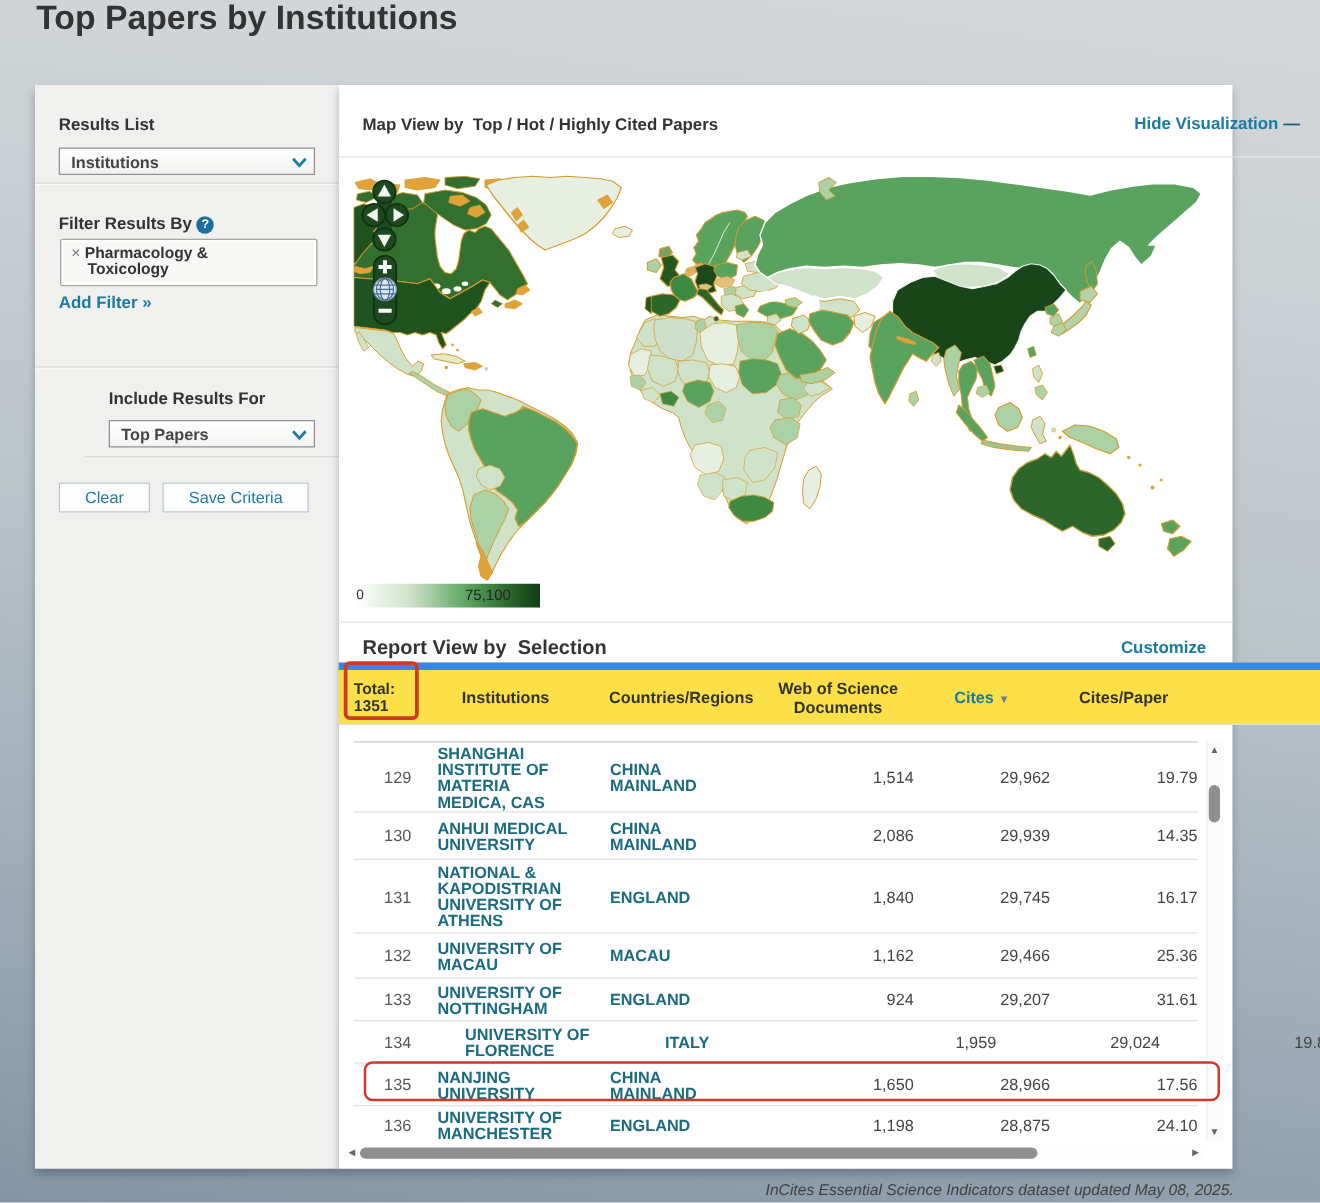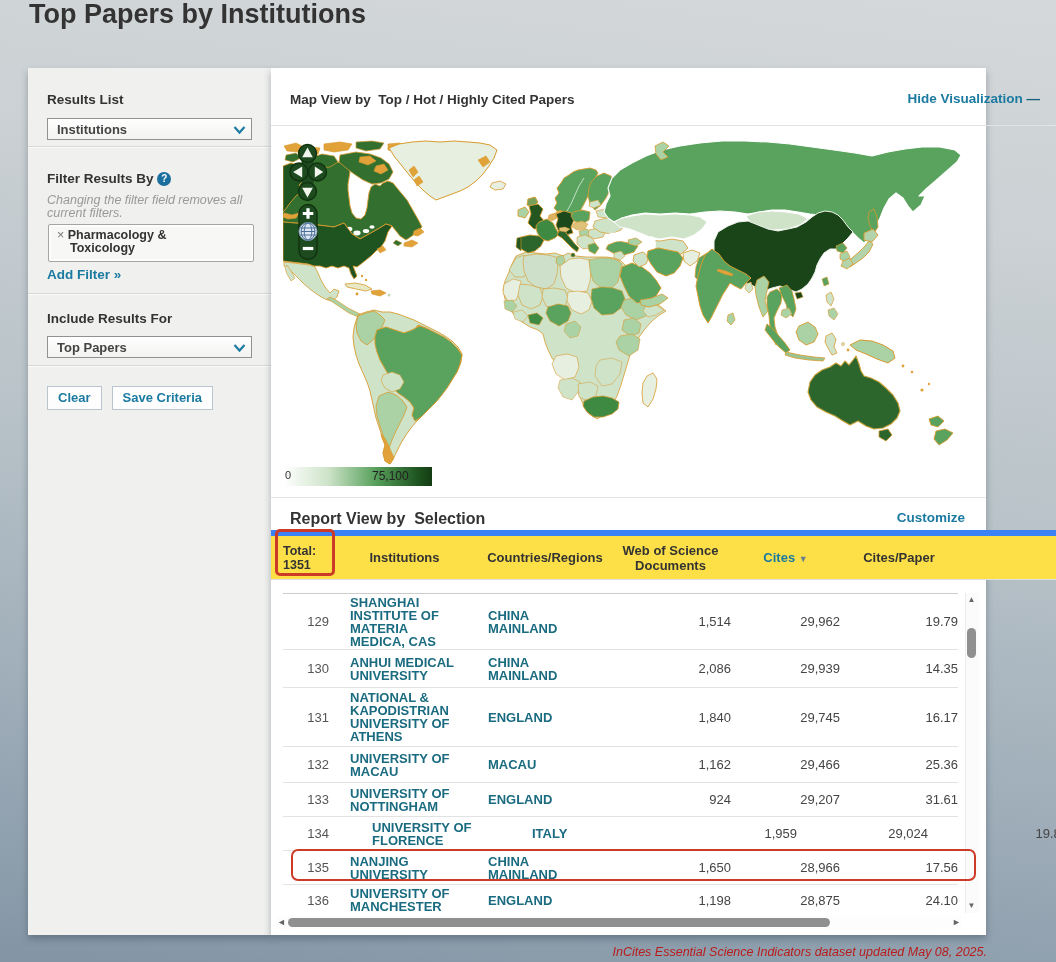--- a/index.html
+++ b/index.html
@@ -8,59 +8,58 @@
 .page{position:relative;width:1056px;height:962px;}
 h1{position:absolute;left:29px;top:-1px;font-size:27px;color:#333;margin:0;font-weight:bold;}
 .sidebar{position:absolute;left:28px;top:68px;width:243px;height:867px;background:#f0f0ee;box-shadow:0 4px 7px rgba(40,55,70,.35);}
 .main{position:absolute;left:271px;top:68px;width:715px;height:867px;background:#fff;box-shadow:0 4px 7px rgba(40,55,70,.35);}
 .sec{border-bottom:1px solid #d8d8d5;box-shadow:0 1px 0 #fbfbfa;}
 .lbl{font-size:13.5px;font-weight:bold;color:#333;}
 .sel{position:relative;height:20px;border:1px solid #919191;background:linear-gradient(#fff,#f2f2f0);margin:0 19px;display:flex;align-items:center;}
 .sel span{font-size:13px;font-weight:bold;color:#444;padding-left:9px;}
 .chev{position:absolute;right:4px;top:4px;}
 .tealink{color:#1b7aa0;text-decoration:none;}
-.btn{display:inline-block;border:1px solid #b9c6cf;background:#fdfdfd;color:#1b7aa0;font-weight:bold;font-size:13px;text-align:left;padding:3px 10px 4px;}
+.btn{display:inline-block;border:1px solid #b9c6cf;background:#fdfdfd;color:#1b7aa0;font-weight:normal;font-size:13px;text-align:left;padding:3px 20px 4px;}
 .maphead{position:absolute;left:0;top:0;width:791px;height:57px;border-bottom:1px solid #e3e3e3;}
 .rsect{position:absolute;left:0;top:429px;width:715px;border-top:1px solid #e5e5e5;}
 .thead{position:absolute;left:0;top:462px;width:859px;height:43px;background:#fde047;border-top:6px solid #3b82f6;border-bottom:1px solid #e0e0e0;}
 .grid{display:grid;grid-template-columns:46px 151px 130px 121px 109px 118px;}
 .tbl{position:absolute;left:12px;top:525px;width:675px;}
 .row{border-bottom:1px solid #e2e2e2;display:grid;grid-template-columns:46px 151px 130px 121px 109px 118px;align-items:center;}
 .rank{font-size:13px;color:#555;text-align:right;}
 .inst{font-size:13px;font-weight:bold;color:#1a6b80;padding-left:21px;line-height:13px;text-transform:uppercase;}
 .ctry{font-size:13px;font-weight:bold;color:#1a6b80;padding-left:8px;line-height:13px;}
 .num{font-size:13px;color:#444;text-align:right;}
 .redbox{position:absolute;border:3px solid #cd3a28;border-radius:5px;}
 .annot2{position:absolute;border:2px solid #cd3a28;border-radius:7px;}
-.footer{position:absolute;left:0px;top:945px;width:987px;text-align:right;font-size:12.5px;font-style:italic;color:#b91c1c;}
+.footer{position:absolute;left:0px;top:945px;width:987px;text-align:right;font-size:12.5px;font-style:italic;color:#404040;}
 </style>
 </head>
 <body>
 <div class="page">
 <h1>Top Papers by Institutions</h1>
 
 <div class="sidebar">
   <div class="sec" style="height:78px;">
     <div class="lbl" style="padding:24px 12px 0 19px;">Results List</div>
     <div class="sel" style="margin-top:11px;">
           <span>Institutions</span>
           <svg class="chev" width="15" height="13" viewBox="0 0 15 13">
             <path d="M2.5,4 L7.5,9.5 L12.5,4" stroke="#1e7ba1" stroke-width="2.2" fill="none"></path>
           </svg>
         </div>
   </div>
   <div class="sec" style="height:146px;">
     <div class="lbl" style="padding:24px 0 0 19px;">Filter Results By <span style="display:inline-block;width:14px;height:14px;border-radius:8px;background:#1b6f9e;color:#fff;font-size:10px;text-align:center;line-height:14px;vertical-align:1px;">?</span></div>
-    <div style="font-size:12.5px;font-style:italic;color:#999;padding:8px 16px 0 19px;line-height:13px;">Changing the filter field removes all current filters.</div>
     <div style="margin:4px 17px 0 20px;border:1px solid #a5a5a3;background:#f7f7f5;border-radius:2px;padding:4px 0 6px 0;box-shadow:inset 0 0 0 2px #fdfdfc;">
       <div style="font-size:12.5px;font-weight:bold;color:#333;line-height:13px;padding-left:21px;text-indent:-13px;"><span style="color:#777;font-weight:normal;">×</span> Pharmacology &amp;<br>Toxicology</div>
     </div>
     <div style="padding:5px 0 0 19px;font-size:13.5px;font-weight:bold;"><span class="tealink">Add Filter »</span></div>
   </div>
-  <div class="sec" style="height:71px;">
+  <div class="sec" style="height:71px;margin-left:40px;">
     <div class="lbl" style="padding:17px 0 0 19px;">Include Results For</div>
     <div class="sel" style="margin-top:10px;">
           <span>Top Papers</span>
           <svg class="chev" width="15" height="13" viewBox="0 0 15 13">
             <path d="M2.5,4 L7.5,9.5 L12.5,4" stroke="#1e7ba1" stroke-width="2.2" fill="none"></path>
           </svg>
         </div>
   </div>
   <div style="padding:20px 0 0 19px;">
     <span class="btn">Clear</span><span class="btn" style="margin-left:10px;">Save Criteria</span>

